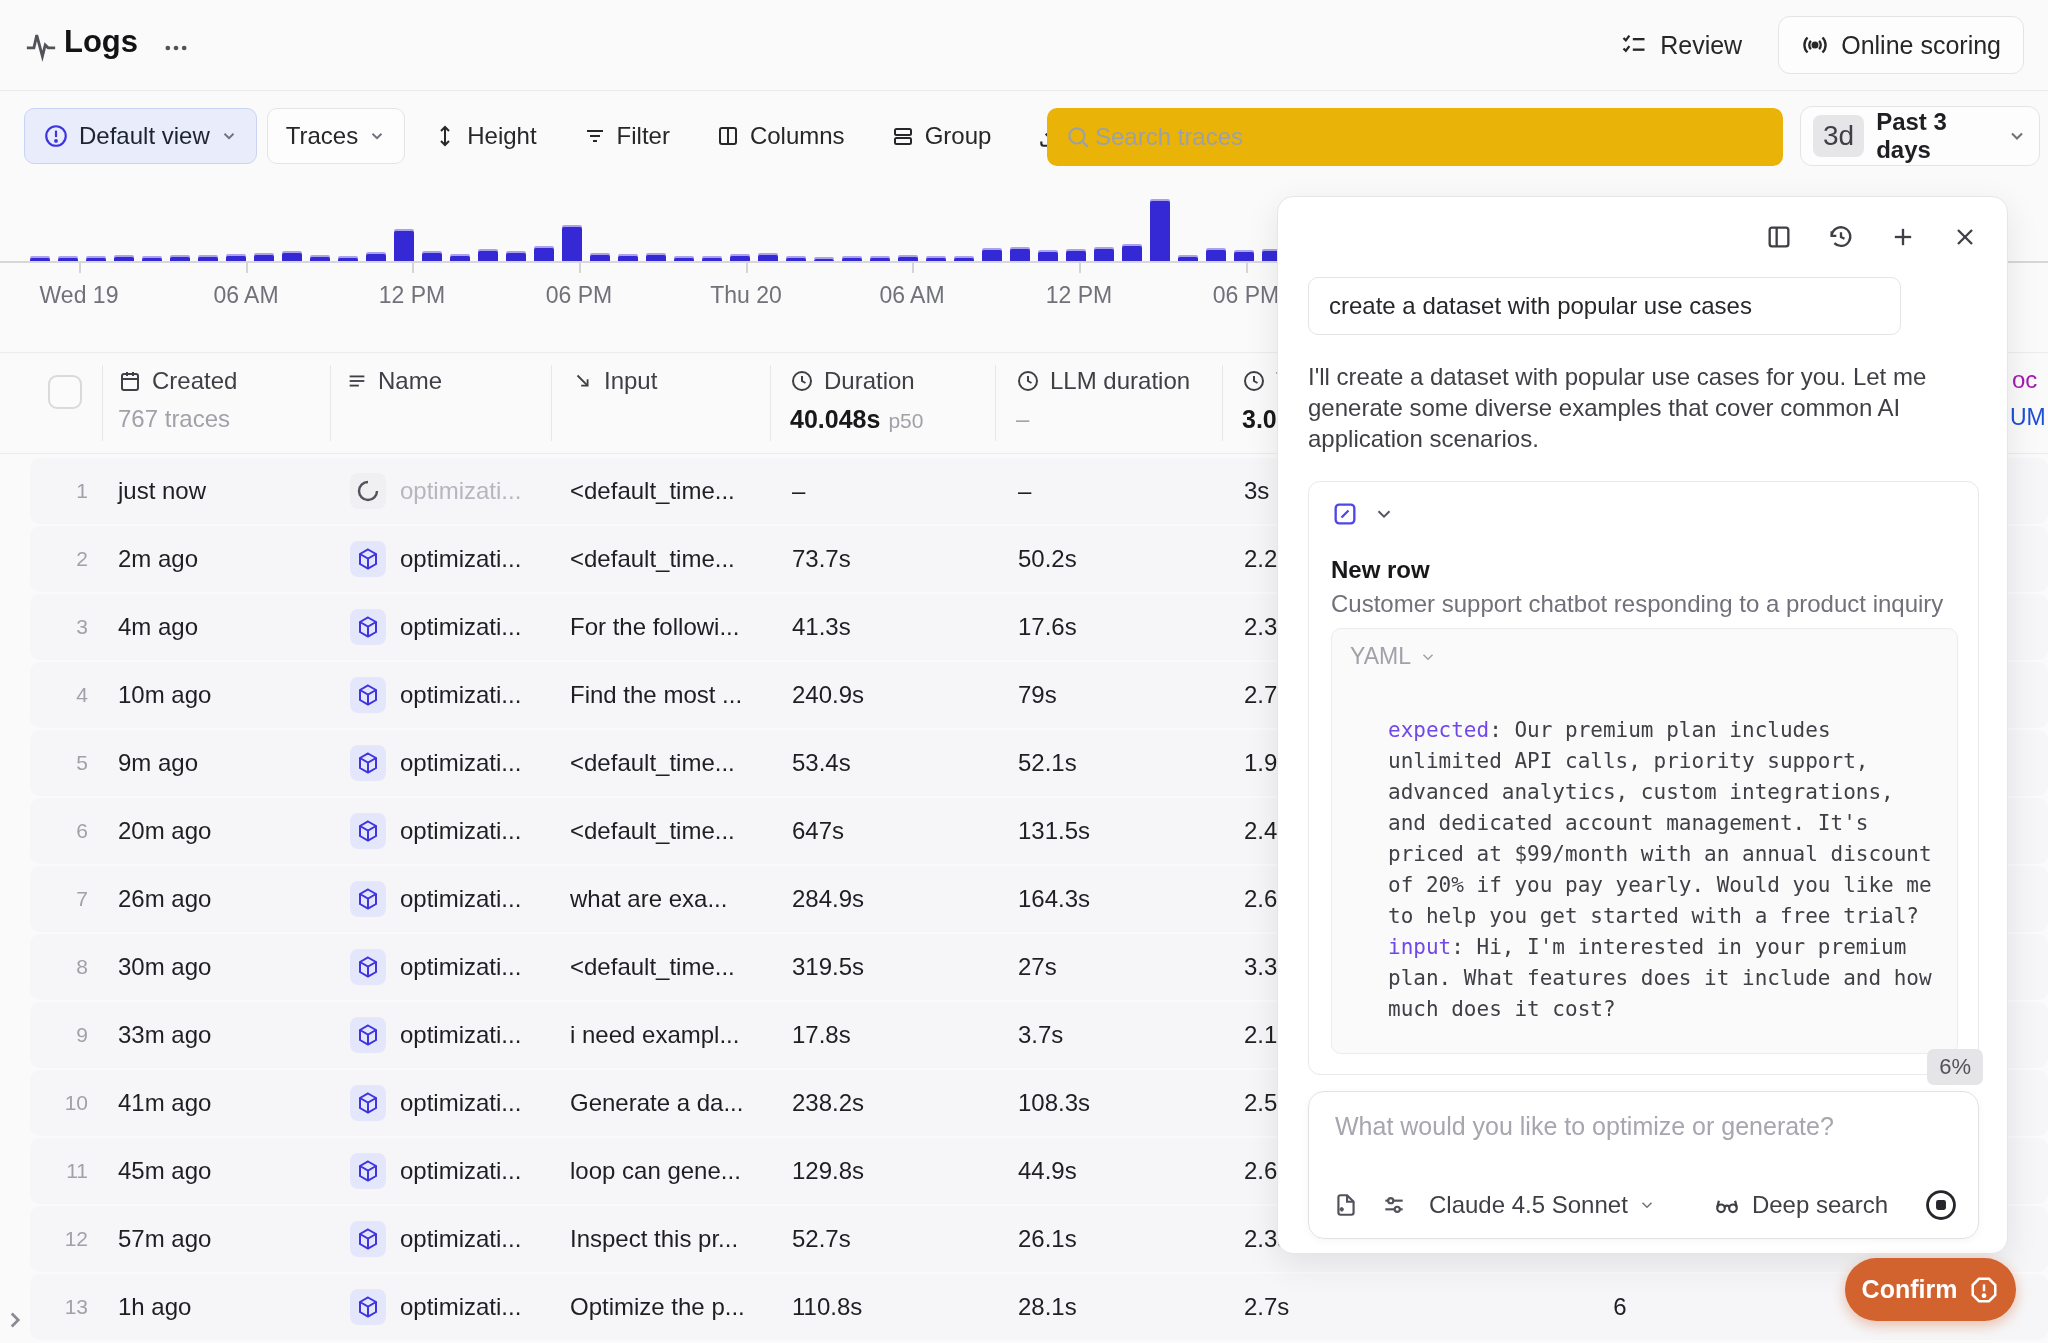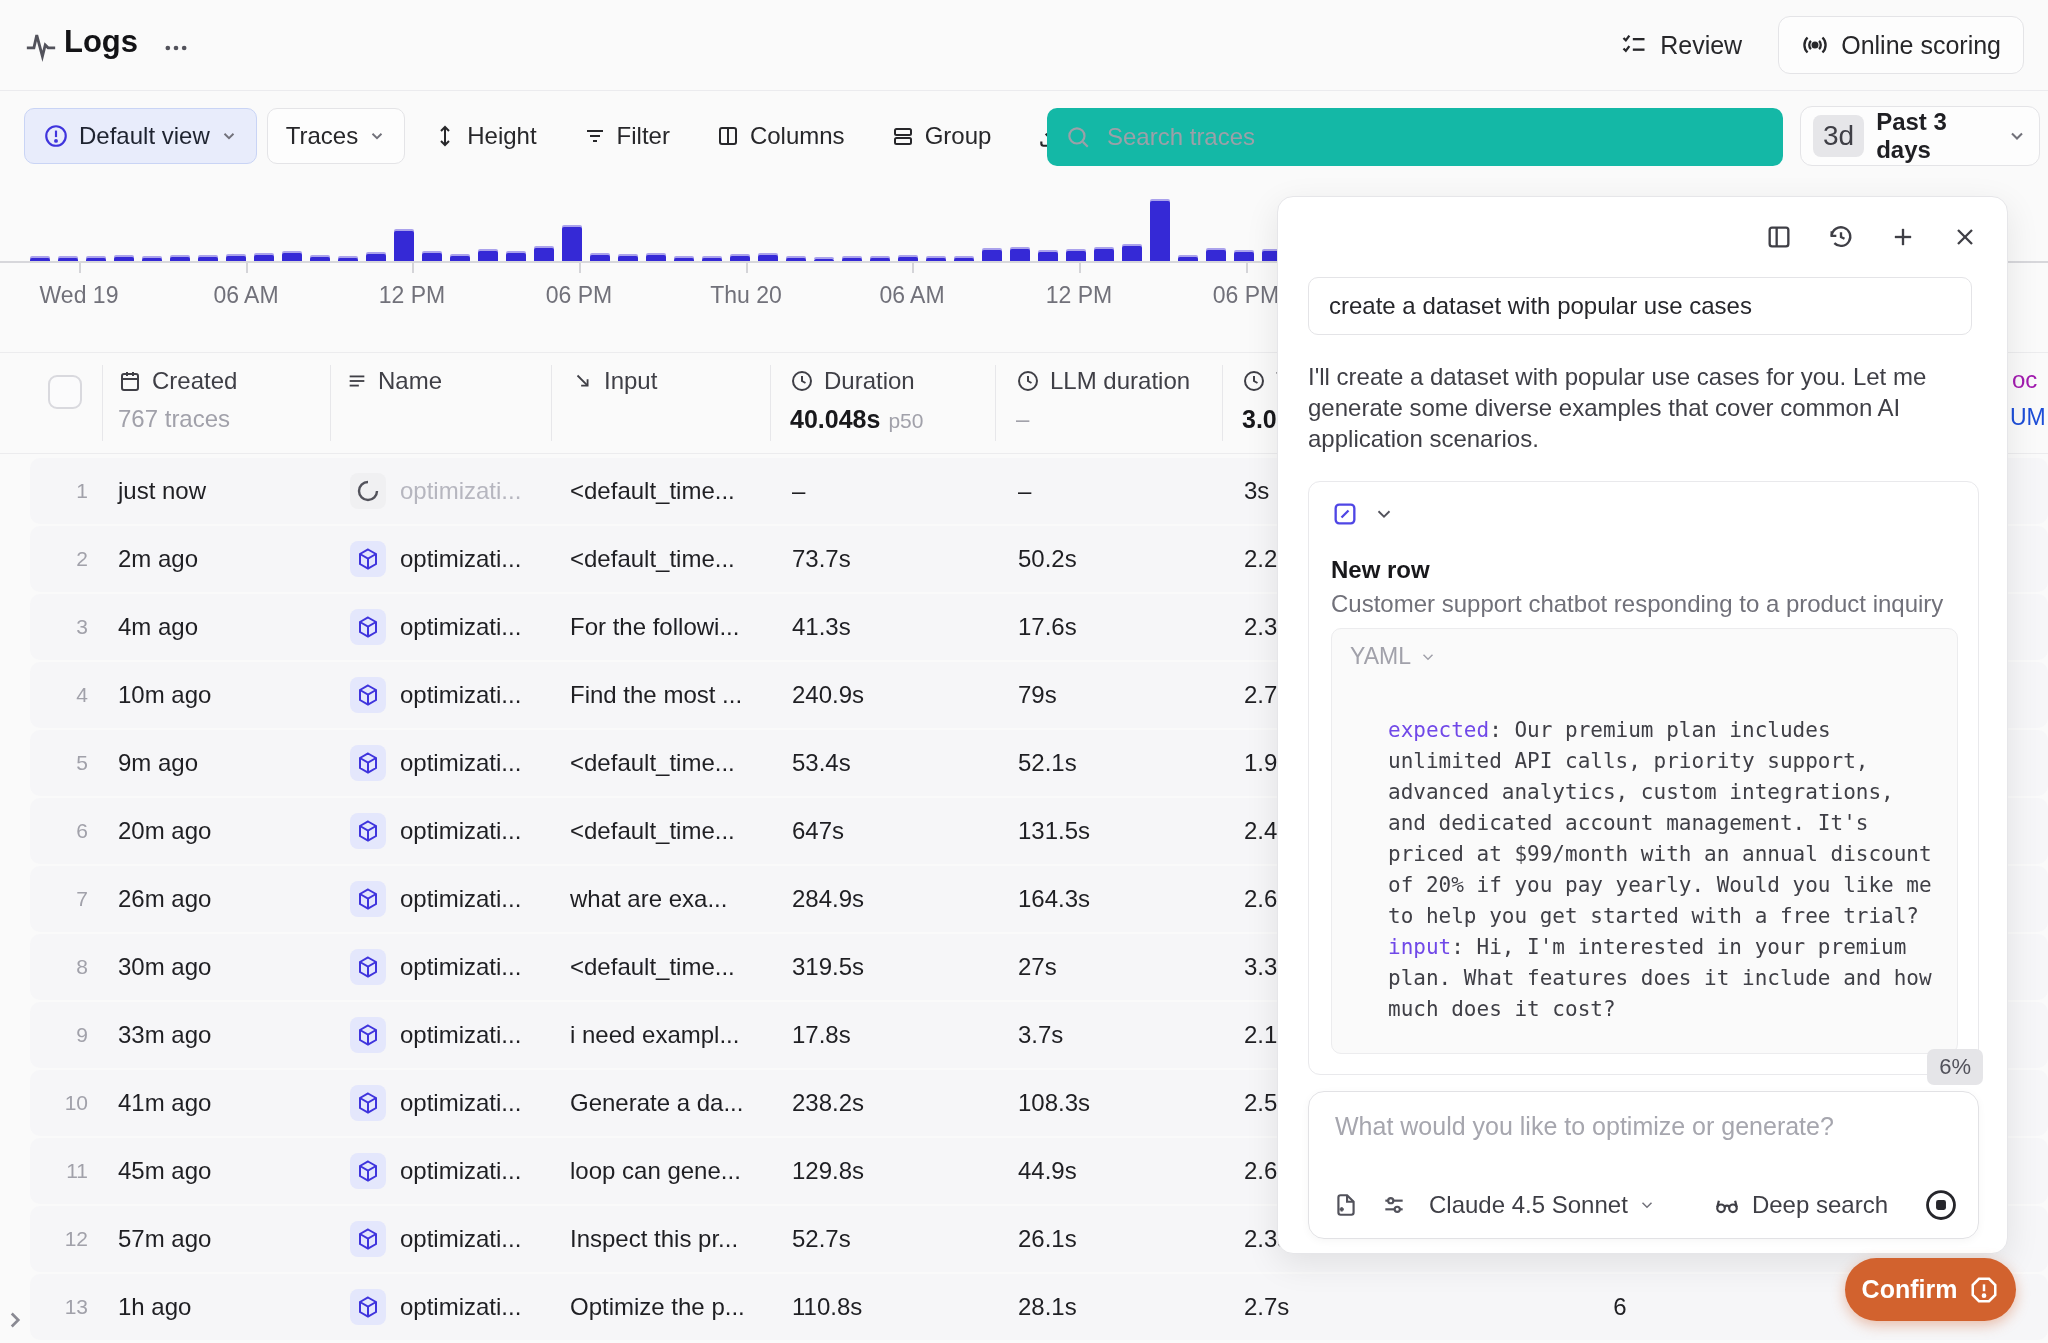--- a/index.html
+++ b/index.html
@@ -22,22 +22,22 @@
   .outline-btn{display:inline-flex;align-items:center;gap:12px;height:58px;padding:0 22px;background:#fdfdfd;
     border:1px solid #e4e4e7;border-radius:12px;font-size:25px;color:#27272a;cursor:pointer;font-family:inherit}
 
   
   .toolbar{position:absolute;left:24px;top:108px;height:56px;display:flex;align-items:center;gap:10px}
   .tb-btn{display:inline-flex;align-items:center;gap:10px;height:56px;padding:0 18px;border-radius:10px;
     font-size:24px;color:#27272a;background:none;border:none;cursor:pointer;font-family:inherit;white-space:nowrap}
   .tb-view{background:#e8ecfb;border:1px solid #c9d4f5;color:#1e2330}
   .tb-traces{background:#fdfdfd;border:1px solid #e4e4e7}
   .chev{color:#71717a}
-  .search{position:absolute;left:1047px;top:108px;width:736px;height:58px;background:#14b8a6;border-radius:10px;
-    display:flex;align-items:center;gap:14px;padding:0 18px;box-sizing:border-box}
+  .search{position:absolute;left:1047px;top:108px;width:736px;height:58px;background:#eab308;border-radius:10px;
+    display:flex;align-items:center;gap:2px;padding:0 18px;box-sizing:border-box}
   .search input{flex:1;border:none;background:none;outline:none;font-size:24px;color:#27272a;font-family:inherit}
   .search input::placeholder{color:#9ca0a8}
   .range-btn{position:absolute;left:1800px;top:106px;width:240px;height:60px;background:#fdfdfd;border:1px solid #e4e4e7;
     border-radius:12px;display:flex;align-items:center;gap:12px;padding:0 12px;box-sizing:border-box;cursor:pointer}
   .range-badge{background:#e6e6e9;border-radius:8px;padding:5px 10px;font-size:28px;color:#3f3f46}
   .range-label{font-size:24px;font-weight:600;color:#1f1f23}
 
   
   .chart{position:absolute;left:0;top:196px;width:2048px;height:130px}
   .barwrap{position:absolute;left:0;top:0;width:2048px;height:65px}
@@ -74,21 +74,21 @@
   .c-last{left:1940px;width:40px;justify-content:center}
   .sliver-h1{position:absolute;left:2012px;top:366px;font-size:24px;color:#a21caf;font-weight:500}
   .sliver-h2{position:absolute;left:2010px;top:404px;font-size:23px;color:#1d4ed8}
   .scroll-left{position:absolute;left:2px;top:1304px;color:#8a8a93}
 
   
   .panel{position:absolute;left:1277px;top:196px;width:731px;height:1058px;background:#ffffff;border:1px solid #e6e6e9;
     border-radius:16px;box-shadow:0 10px 34px rgba(0,0,0,.09);box-sizing:border-box;z-index:5}
   .panel-icons{position:absolute;top:22px;right:24px;display:flex;gap:26px;color:#3f3f46}
   .picon{background:none;border:none;padding:4px;color:#3f3f46;cursor:pointer}
-  .prompt-box{position:absolute;left:30px;top:80px;width:664px;height:58px;border:1px solid #e4e4e7;border-radius:10px;box-sizing:border-box}
+  .prompt-box{position:absolute;left:30px;top:80px;width:593px;height:58px;border:1px solid #e4e4e7;border-radius:10px;box-sizing:border-box}
   .prompt-box input{width:100%;height:100%;border:none;background:none;outline:none;padding:0 20px;box-sizing:border-box;
     font-size:24px;color:#26262b;font-family:inherit}
   .response{position:absolute;left:30px;top:164px;width:648px;font-size:24px;line-height:31px;color:#3f3f46}
   .sugg-card{position:absolute;left:30px;top:284px;width:671px;height:594px;border:1px solid #e9e9ec;border-radius:12px;box-sizing:border-box}
   .sugg-head{position:absolute;left:22px;top:18px;right:22px;display:flex;align-items:center;gap:14px;cursor:pointer}
   .sugg-title{font-size:24px;color:#26262b;flex:1}
   .newrow-title{position:absolute;left:22px;top:74px;font-size:24px;font-weight:700;color:#18181b}
   .newrow-desc{position:absolute;left:22px;top:108px;font-size:24px;color:#71717a}
   .yaml-box{position:absolute;left:22px;top:146px;width:627px;height:426px;background:#fafafa;border:1px solid #ececee;
     border-radius:10px;box-sizing:border-box;overflow:hidden}

